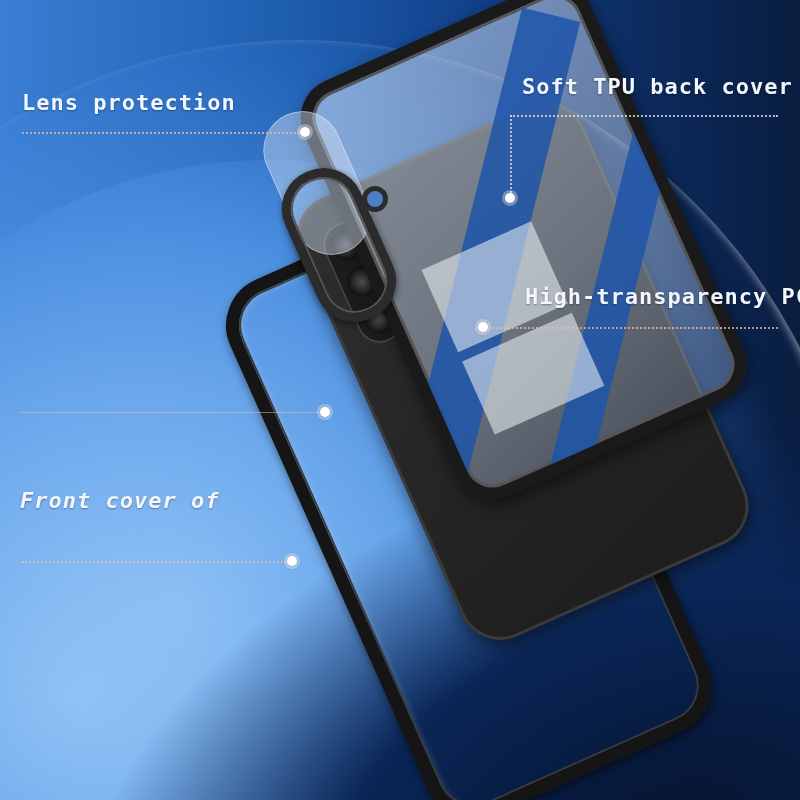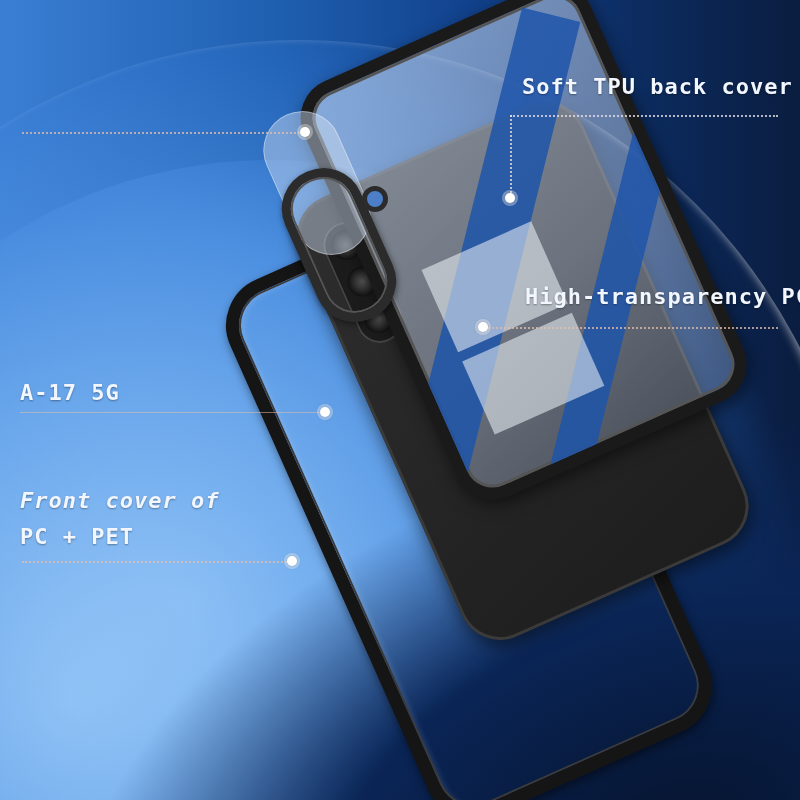--- a/index.html
+++ b/index.html
@@ -88,33 +88,32 @@
     <div class="reflect-band" style="left:60px; top:-40px; width:60px; height:560px; transform: rotate(38deg);"></div>
     <div class="reflect-band" style="left:170px; top:80px; width:40px; height:480px; transform: rotate(38deg);"></div>
     <div class="reflect-pane" style="left:40px; top:200px; width:120px; height:90px;"></div>
     <div class="reflect-pane" style="left:40px; top:300px; width:120px; height:80px;"></div>
   </div>
 
   <div class="lens-film" style="left:278px; top:108px; transform: rotate(-24deg);"></div>
   <div class="lens-ring" style="left:298px; top:165px; transform: rotate(-24deg);"></div>
   <div class="flash-ring" style="left:362px; top:186px;"></div>
 
+  <div class="callout-label" style="left:22px; top:84px;">Lens protection</div>
   <div class="dotted" style="left:22px; top:132px; width:278px;"></div>
   <div class="dot" style="left:305px; top:132px;"></div>
 
   <div class="callout-label" style="left:522px; top:68px;">Soft TPU back cover</div>
   <div class="dotted" style="left:510px; top:115px; width:268px; border-top-color: rgba(225,220,230,0.8);"></div>
   <div class="dotted-v" style="left:510px; top:115px; height:82px;"></div>
   <div class="dot" style="left:510px; top:198px;"></div>
 
   <div class="callout-label" style="left:525px; top:278px;">High-transparency PC</div>
   <div class="dotted" style="left:484px; top:327px; width:294px;"></div>
   <div class="dot" style="left:483px; top:327px;"></div>
 
-  <div class="callout-label" style="left:20px; top:374px;">A-17 5G</div>
   <div class="dotted" style="left:20px; top:412px; width:302px; border-top-style: solid; border-top-width:1px; opacity:0.7;"></div>
   <div class="dot" style="left:325px; top:412px;"></div>
 
   <div class="callout-label" style="left:20px; top:482px;font-style:italic;">Front cover of</div>
-  <div class="callout-label" style="left:20px; top:518px;">PC + PET</div>
   <div class="dotted" style="left:22px; top:561px; width:265px;"></div>
   <div class="dot" style="left:292px; top:561px;"></div>
 </div>
 
 </body></html>

